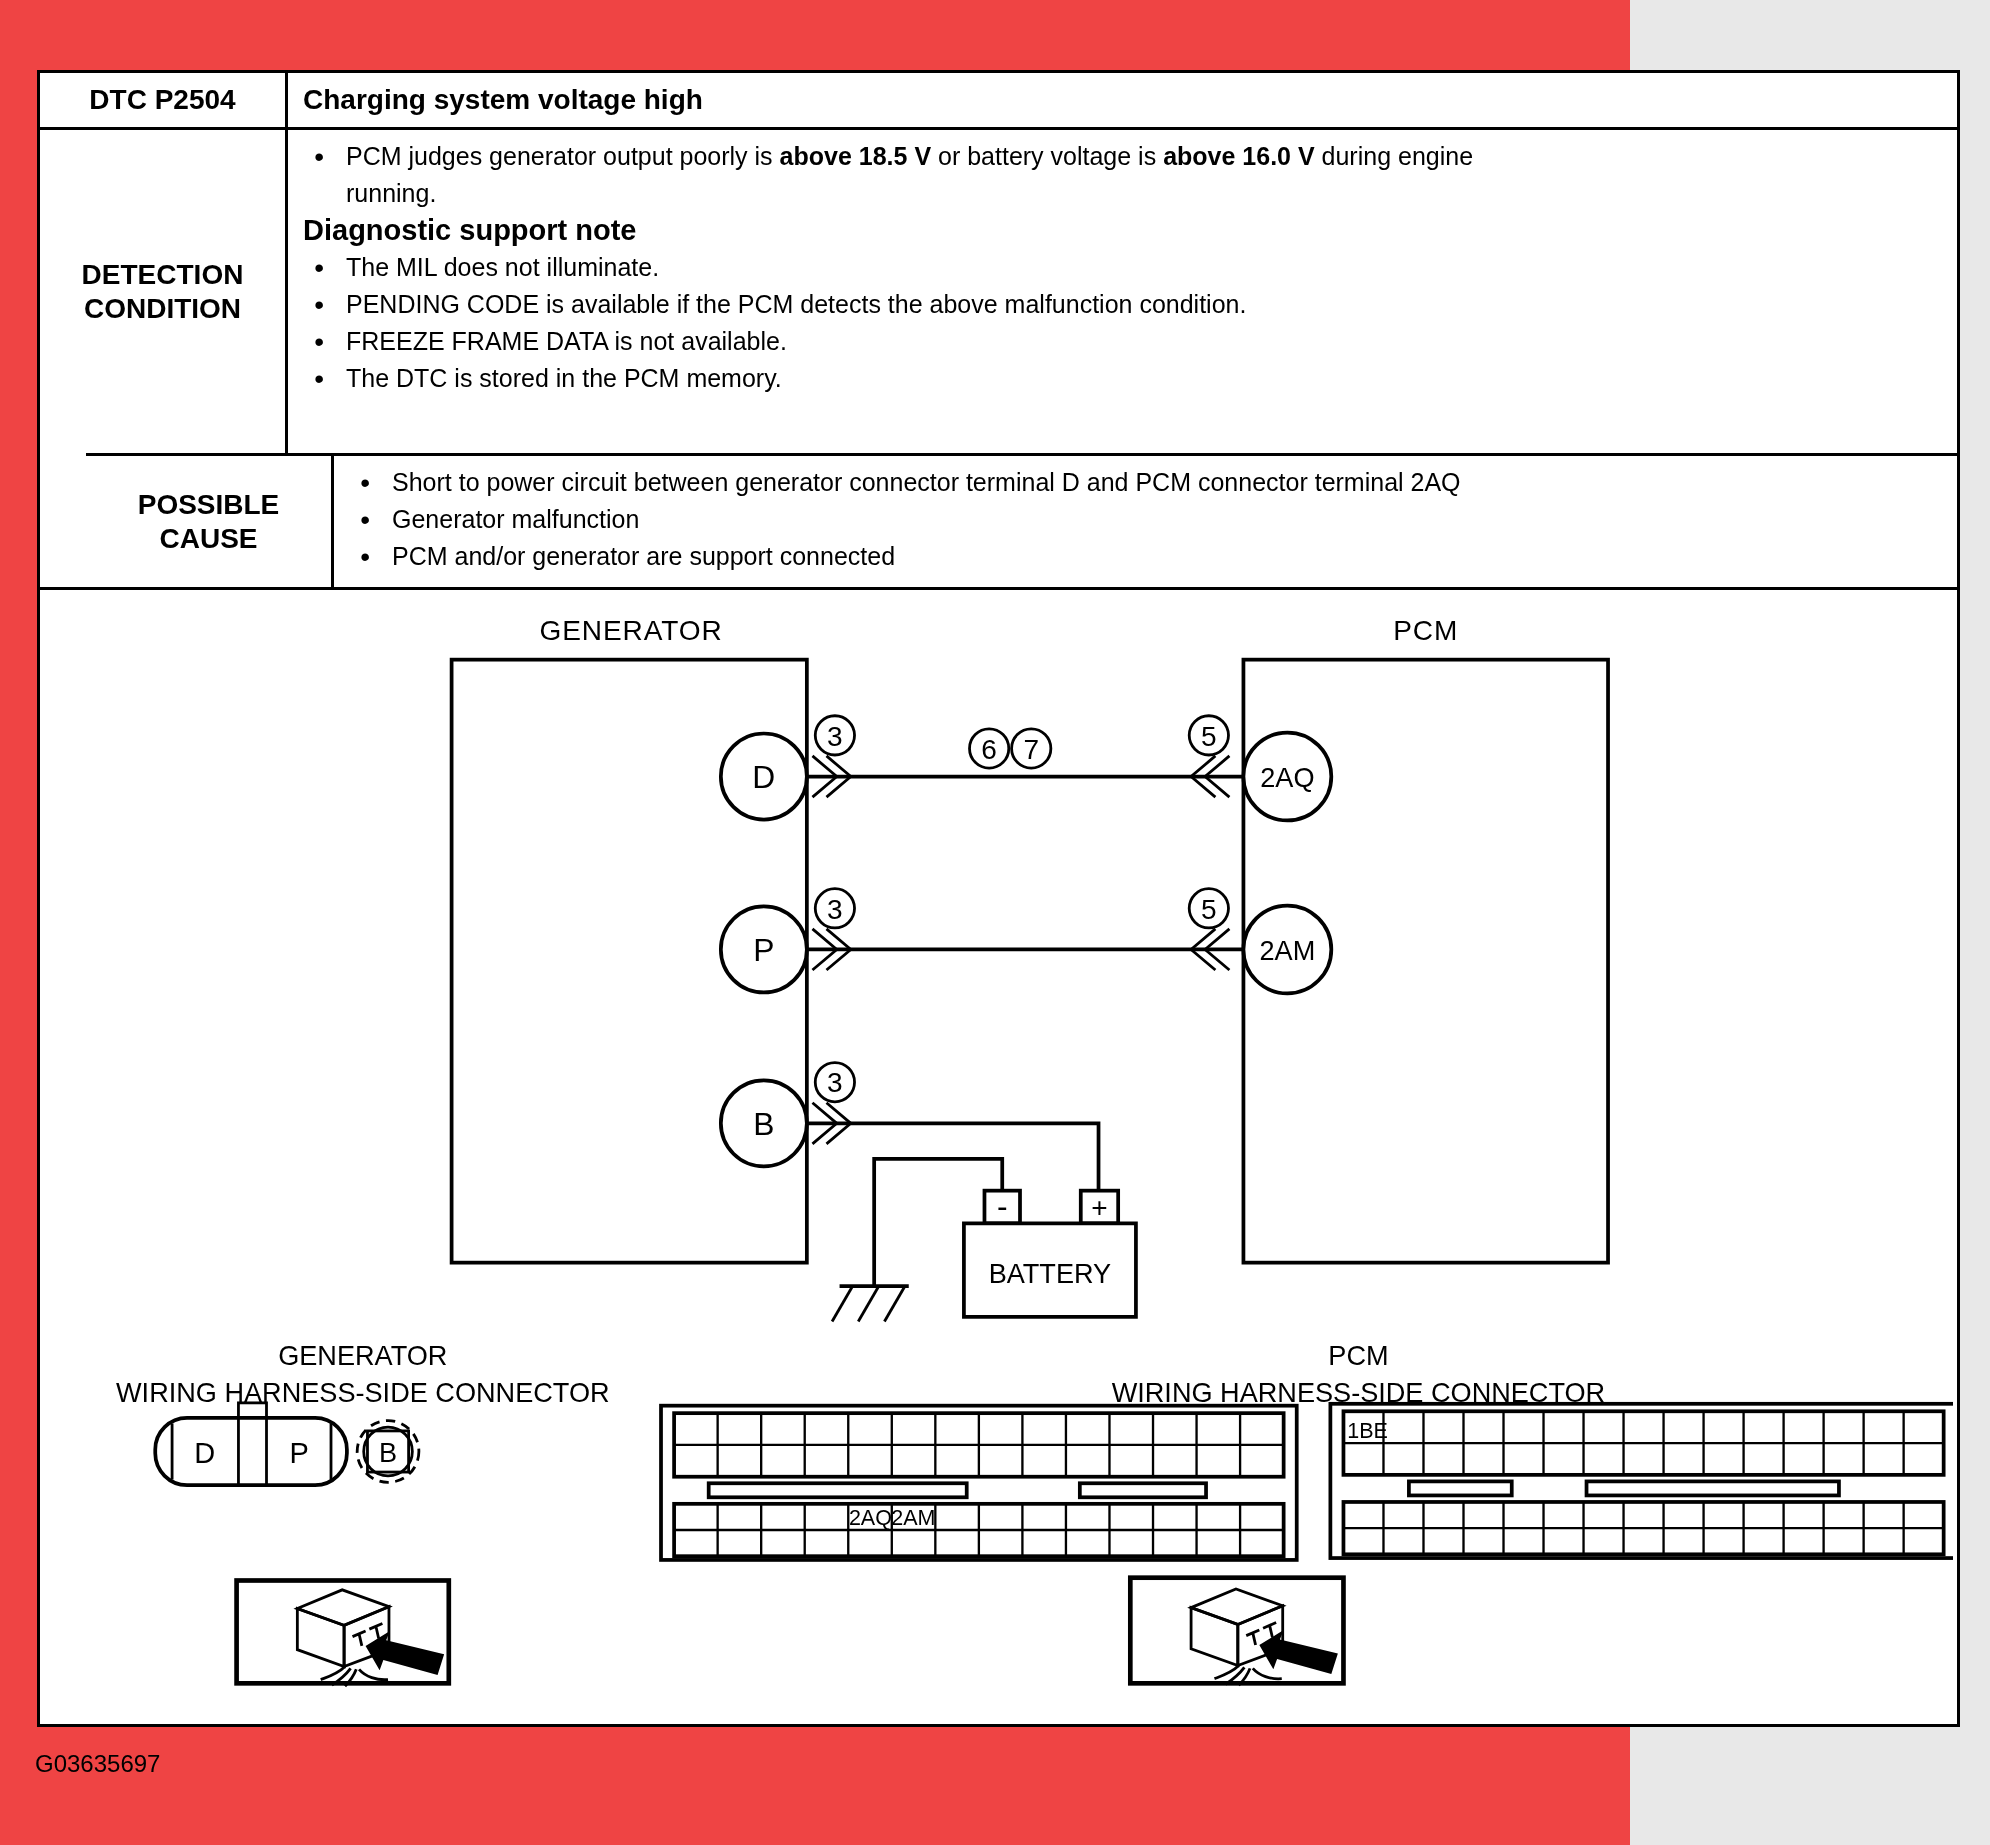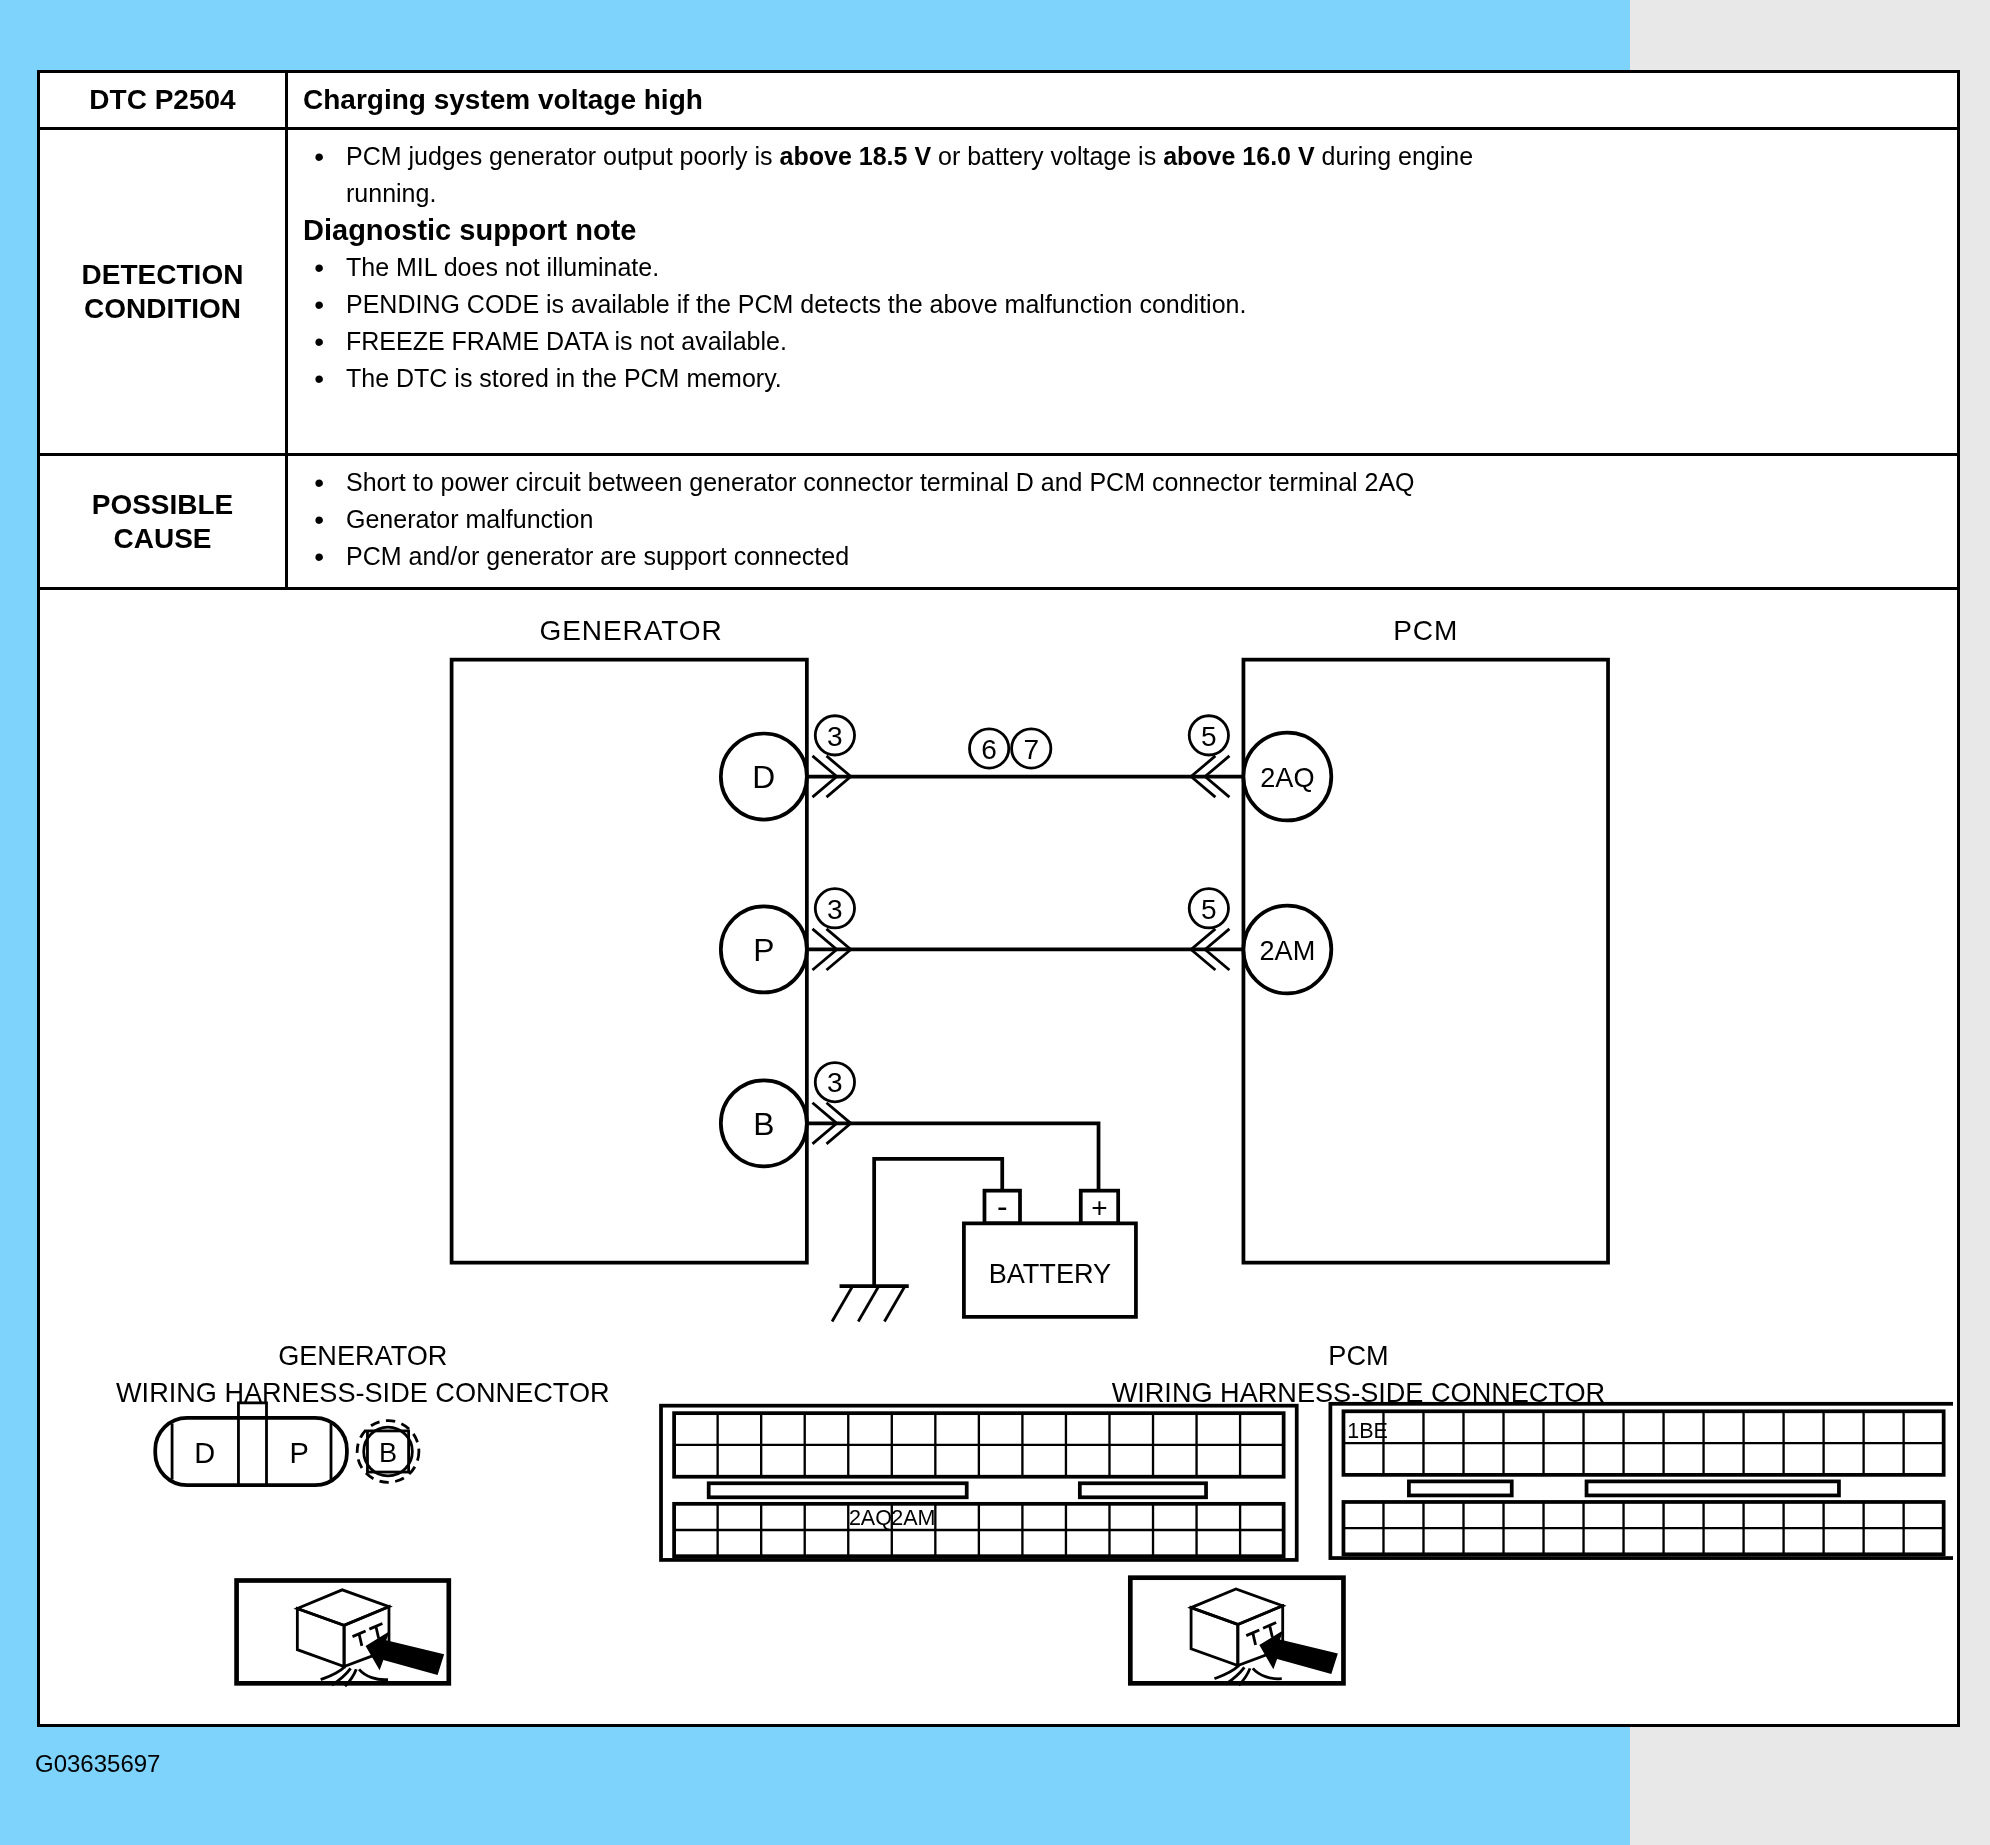--- a/index.html
+++ b/index.html
@@ -1,17 +1,17 @@
 <!DOCTYPE html>
 <html style="font-size:15px"><head>
 <meta charset="utf-8">
 <style>
   html,body { margin:0; padding:0; background:#e8e8e8; }
   .page {
-    position:relative; width:1630px; height:1846px; background:#7dd3fc;
+    position:relative; width:1630px; height:1846px; background:#ef4444;
     font-family:"Liberation Sans", sans-serif; color:#000;
   }
   .doc {
     position:absolute; left:37px; top:70px; width:1917px;
     border:3.7px solid #000; background:#fff;
   }
   .row { display:flex; border-top:3.7px solid #000; }
   .row:first-child { border-top:none; }
   .cell-label {
     flex:0 0 245px; border-right:3.7px solid #000;
@@ -65,21 +65,21 @@
           <div>running.</div>
         </div>
         <div class="note-head">Diagnostic support note</div>
         <div class="bullet">The MIL does not illuminate.</div>
         <div class="bullet">PENDING CODE is available if the PCM detects the above malfunction condition.</div>
         <div class="bullet">FREEZE FRAME DATA is not available.</div>
         <div class="bullet">The DTC is stored in the PCM memory.</div>
       </div>
     </div>
 
-    <div class="row" style="height:131px;">
+    <div class="row" style="height:131px;margin-left:46px;">
       <div class="cell-label">
         <div>POSSIBLE</div>
         <div>CAUSE</div>
       </div>
       <div class="cell-content">
         <div class="bullet">Short to power circuit between generator connector terminal D and PCM connector terminal 2AQ</div>
         <div class="bullet">Generator malfunction</div>
         <div class="bullet">PCM and/or generator are support connected</div>
       </div>
     </div>

